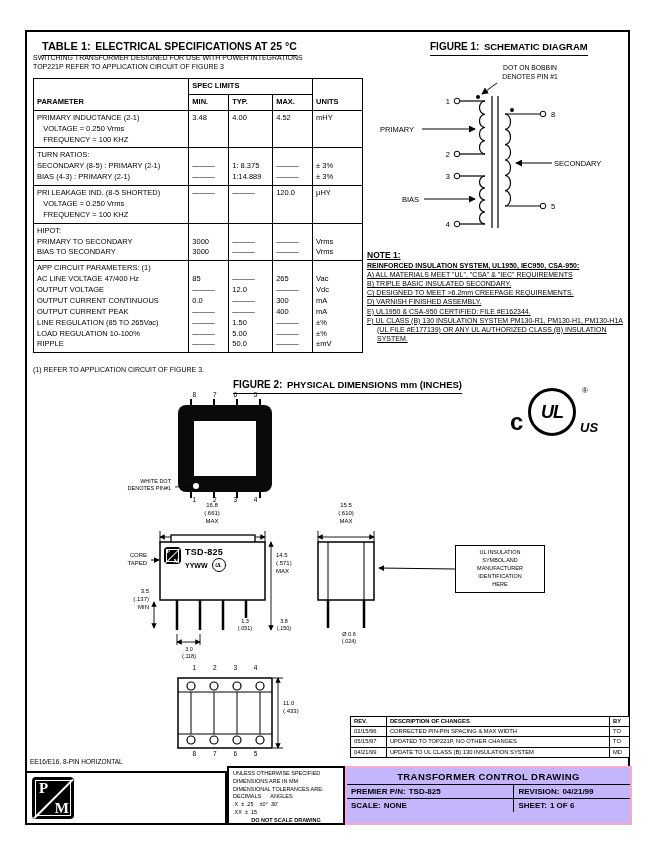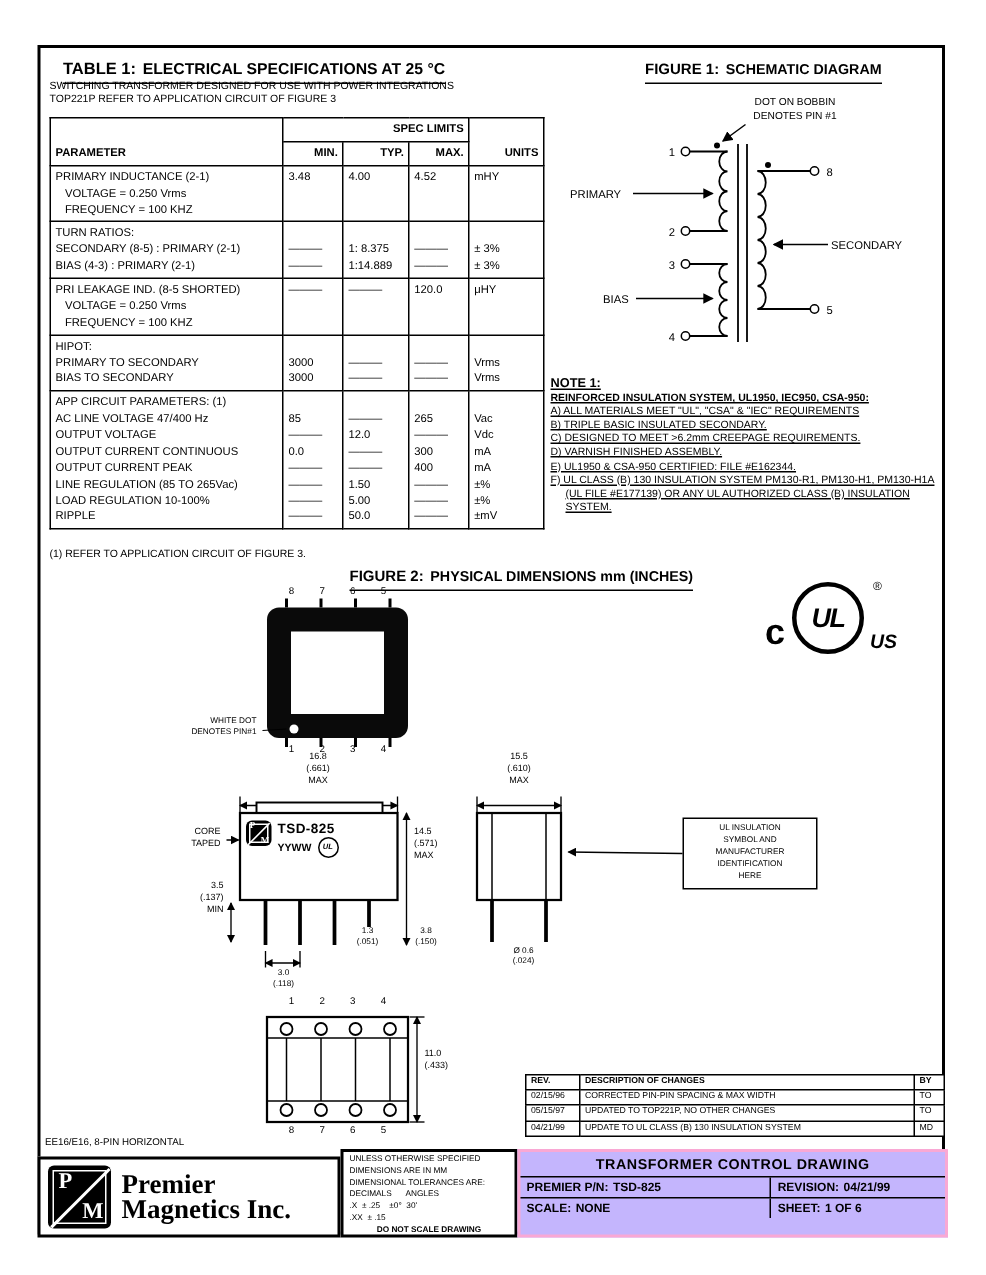--- a/index.html
+++ b/index.html
@@ -8,21 +8,21 @@
   .abs{position:absolute;}
   .pre{white-space:pre-line;}
   .b{font-weight:bold;}
   .c{text-align:center;}
   .r{text-align:right;}
   .hd-u{display:inline-block;border-bottom:1.5px solid #000;padding-bottom:1px;}
   svg{font-family:inherit;display:block;}
   
   table.spec{border-collapse:collapse;width:330px;font-size:7.5px;line-height:1.45;background:#fff;}
   table.spec th,table.spec td{border:1.2px solid #000;padding:2px 3px;vertical-align:top;text-align:left;}
-  table.spec th{text-align:right;font-weight:bold;vertical-align:middle;}
+  table.spec th{text-align:left;font-weight:bold;vertical-align:middle;}
   table.spec th.ph{text-align:left;vertical-align:bottom;margin-top:16px;}
   
   table.rev{border-collapse:collapse;width:280px;font-size:5.8px;line-height:1.25;background:#fff;}
   table.rev th,table.rev td{border:1px solid #000;padding:1px 3px;text-align:left;white-space:nowrap;}
   table.rev th{font-weight:bold;}
   
   .tb{border:2px solid #f9a8d4;box-sizing:border-box;background:#c4b5fd;}
   .tb-hdr{height:16px;border-bottom:1.5px solid #000;display:flex;align-items:center;justify-content:center;
           font-weight:bold;font-size:9.5px;letter-spacing:.4px;}
   .tb-row{display:flex;height:13px;border-bottom:1.5px solid #000;font-size:8px;font-weight:bold;}
@@ -443,24 +443,20 @@
 
 <div class="abs" style="left:30px;top:758px;font-size:6.5px;">EE16/E16, 8-PIN HORIZONTAL</div>
 
 <div class="abs" style="left:25px;top:771px;width:202px;height:54px;border:2px solid #000;box-sizing:border-box;display:flex;align-items:center;gap:7px;padding-left:5px;background:#fff;">
   <div class="pm-box" style="width:42px;height:42px;flex:0 0 auto;">
     <div class="inner"></div>
     <span class="pl" style="left:7px;top:3px;font-size:15px;">P</span>
     <span class="ml" style="right:5px;bottom:2px;font-size:15px;">M</span>
     <div class="diag"></div>
   </div>
-  <div style="font-family:'Liberation Serif',serif;font-weight:bold;font-size:18px;line-height:0.95;">
-    <div>Premier</div>
-    <div>Magnetics Inc.</div>
-  </div>
 </div>
 
 <div class="abs" style="left:227px;top:766px;width:118px;height:59px;border:2px solid #000;box-sizing:border-box;padding:2px 4px;font-size:5.5px;line-height:1.42;background:#fff;">
   <div>UNLESS OTHERWISE SPECIFIED</div>
   <div>DIMENSIONS ARE IN MM</div>
   <div>DIMENSIONAL TOLERANCES ARE:</div>
   <div>DECIMALS&nbsp;&nbsp;&nbsp;&nbsp;&nbsp;&nbsp;ANGLES</div>
   <div>.X&nbsp;&nbsp;± .25&nbsp;&nbsp;&nbsp;&nbsp;±0°&nbsp;&nbsp;30'</div>
   <div>.XX&nbsp;&nbsp;± .15</div>
   <div class="b c">DO NOT SCALE DRAWING</div>

